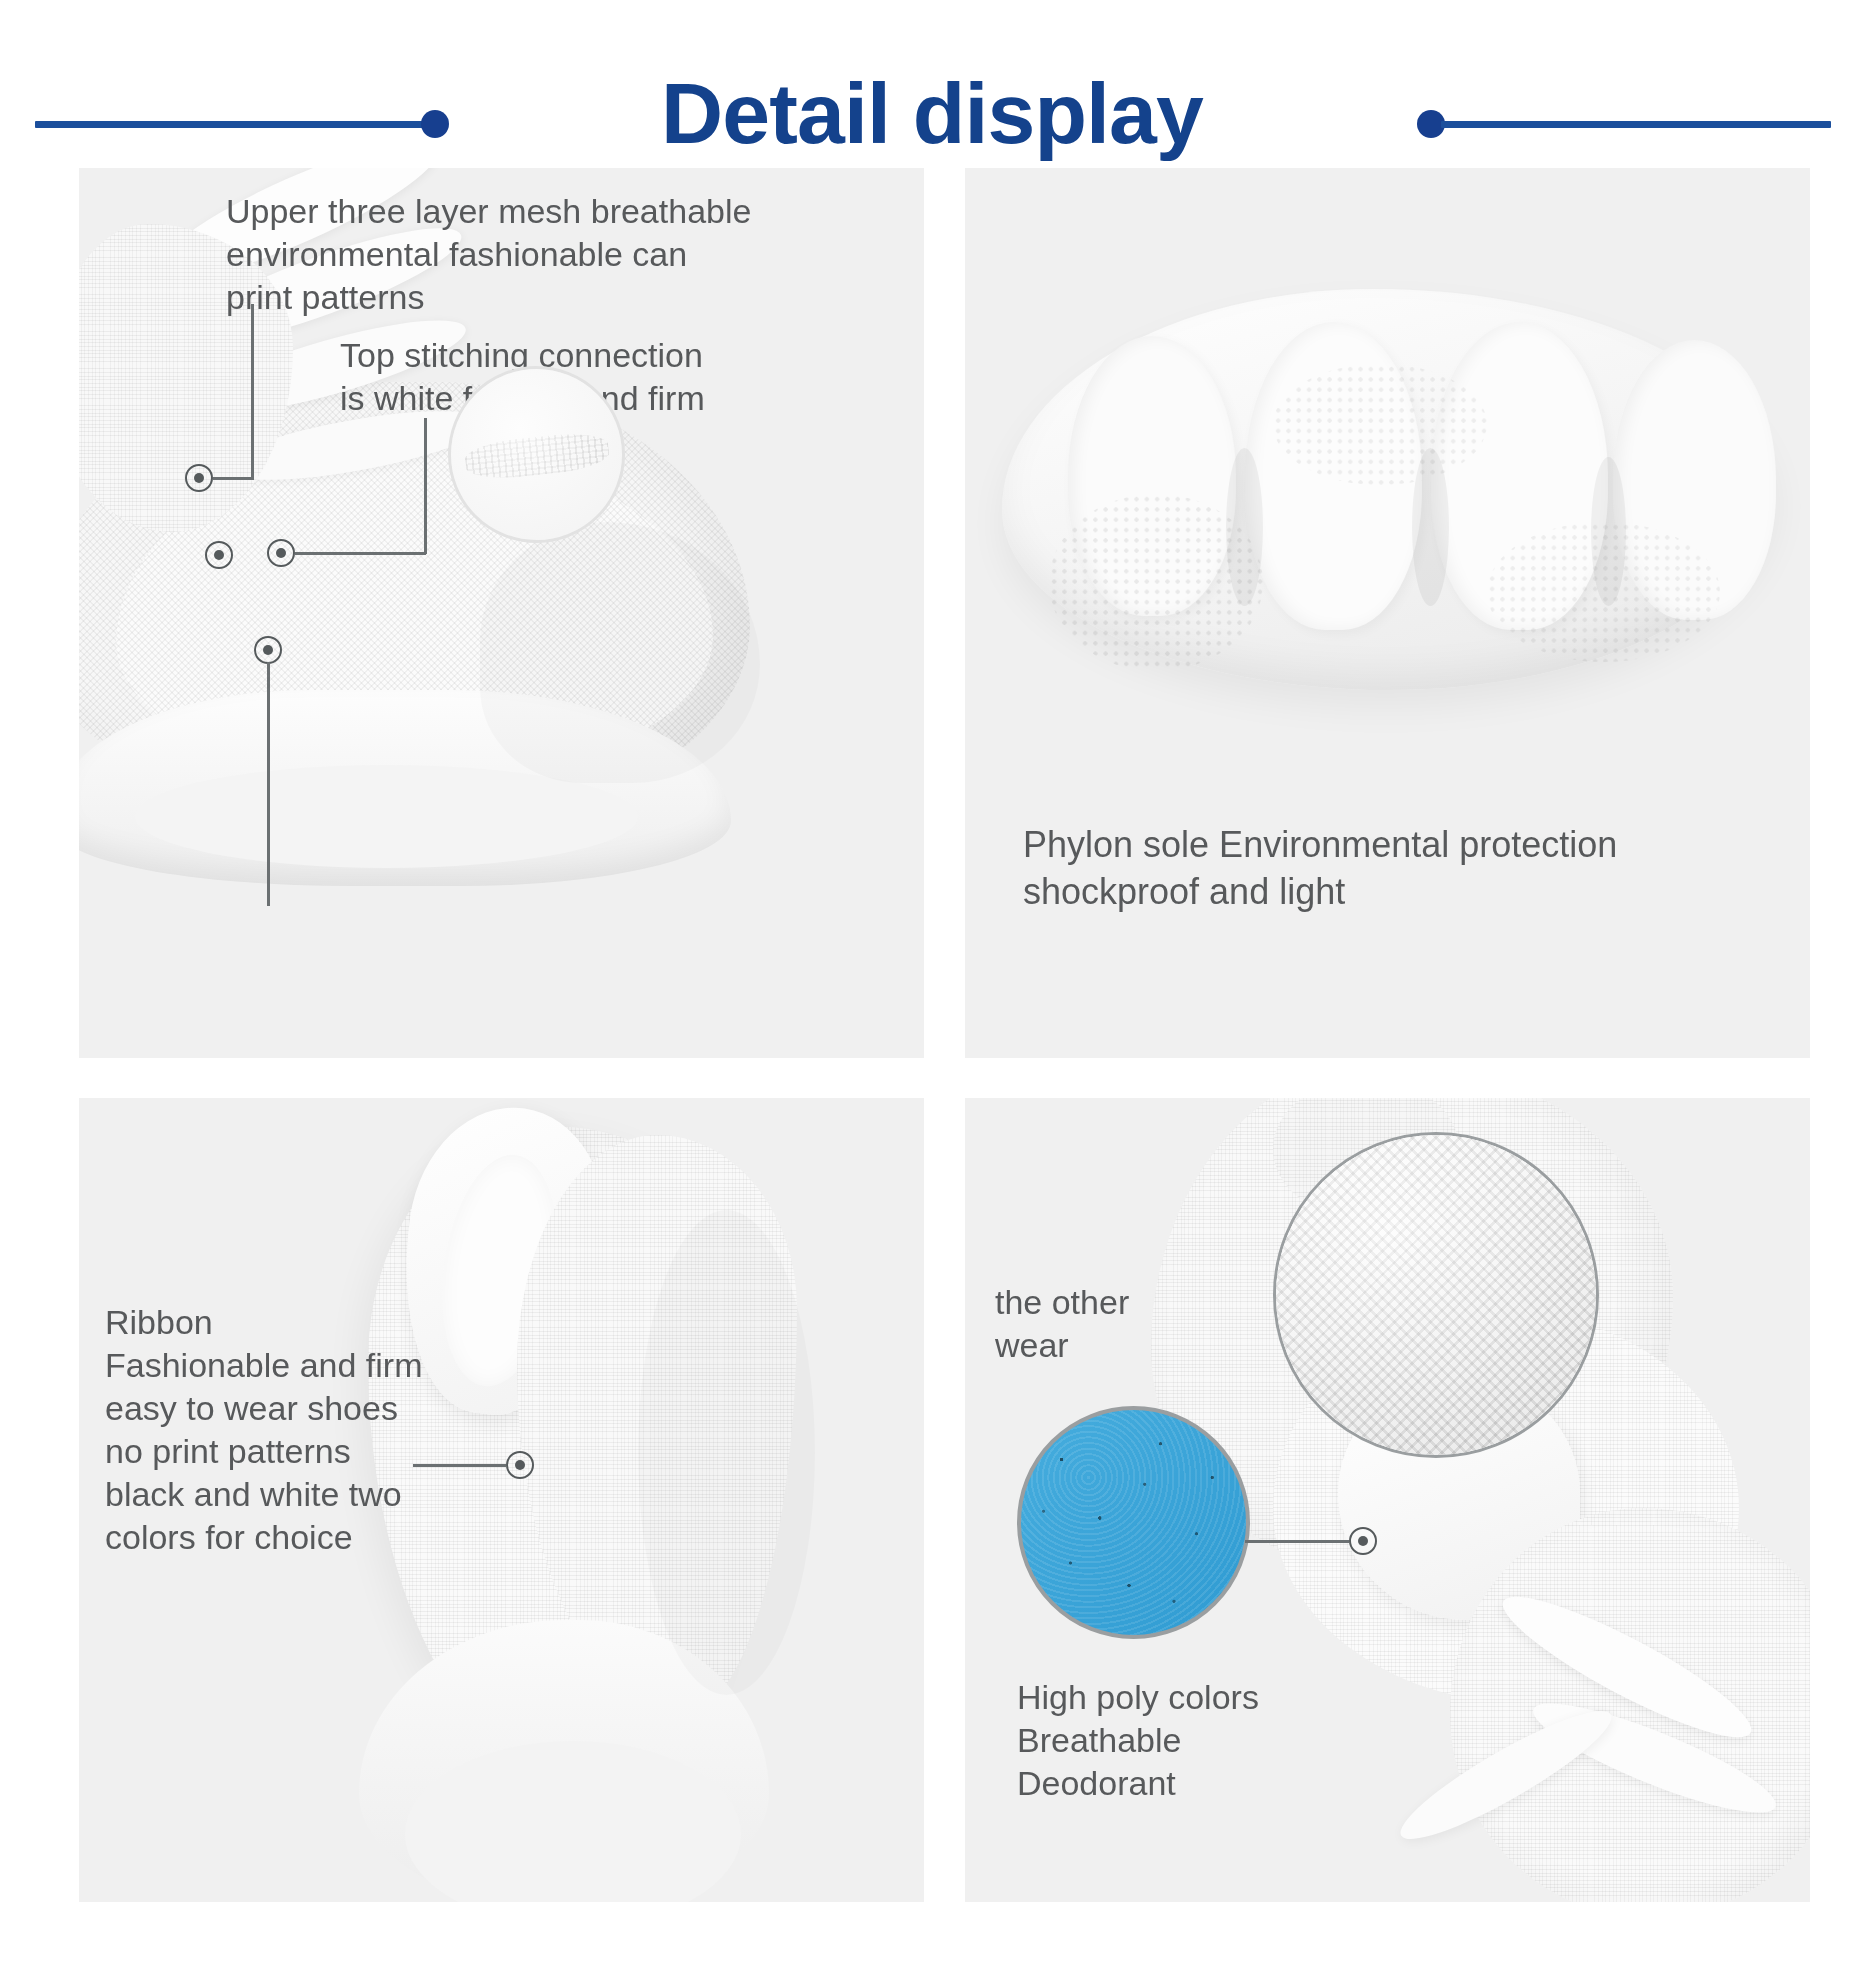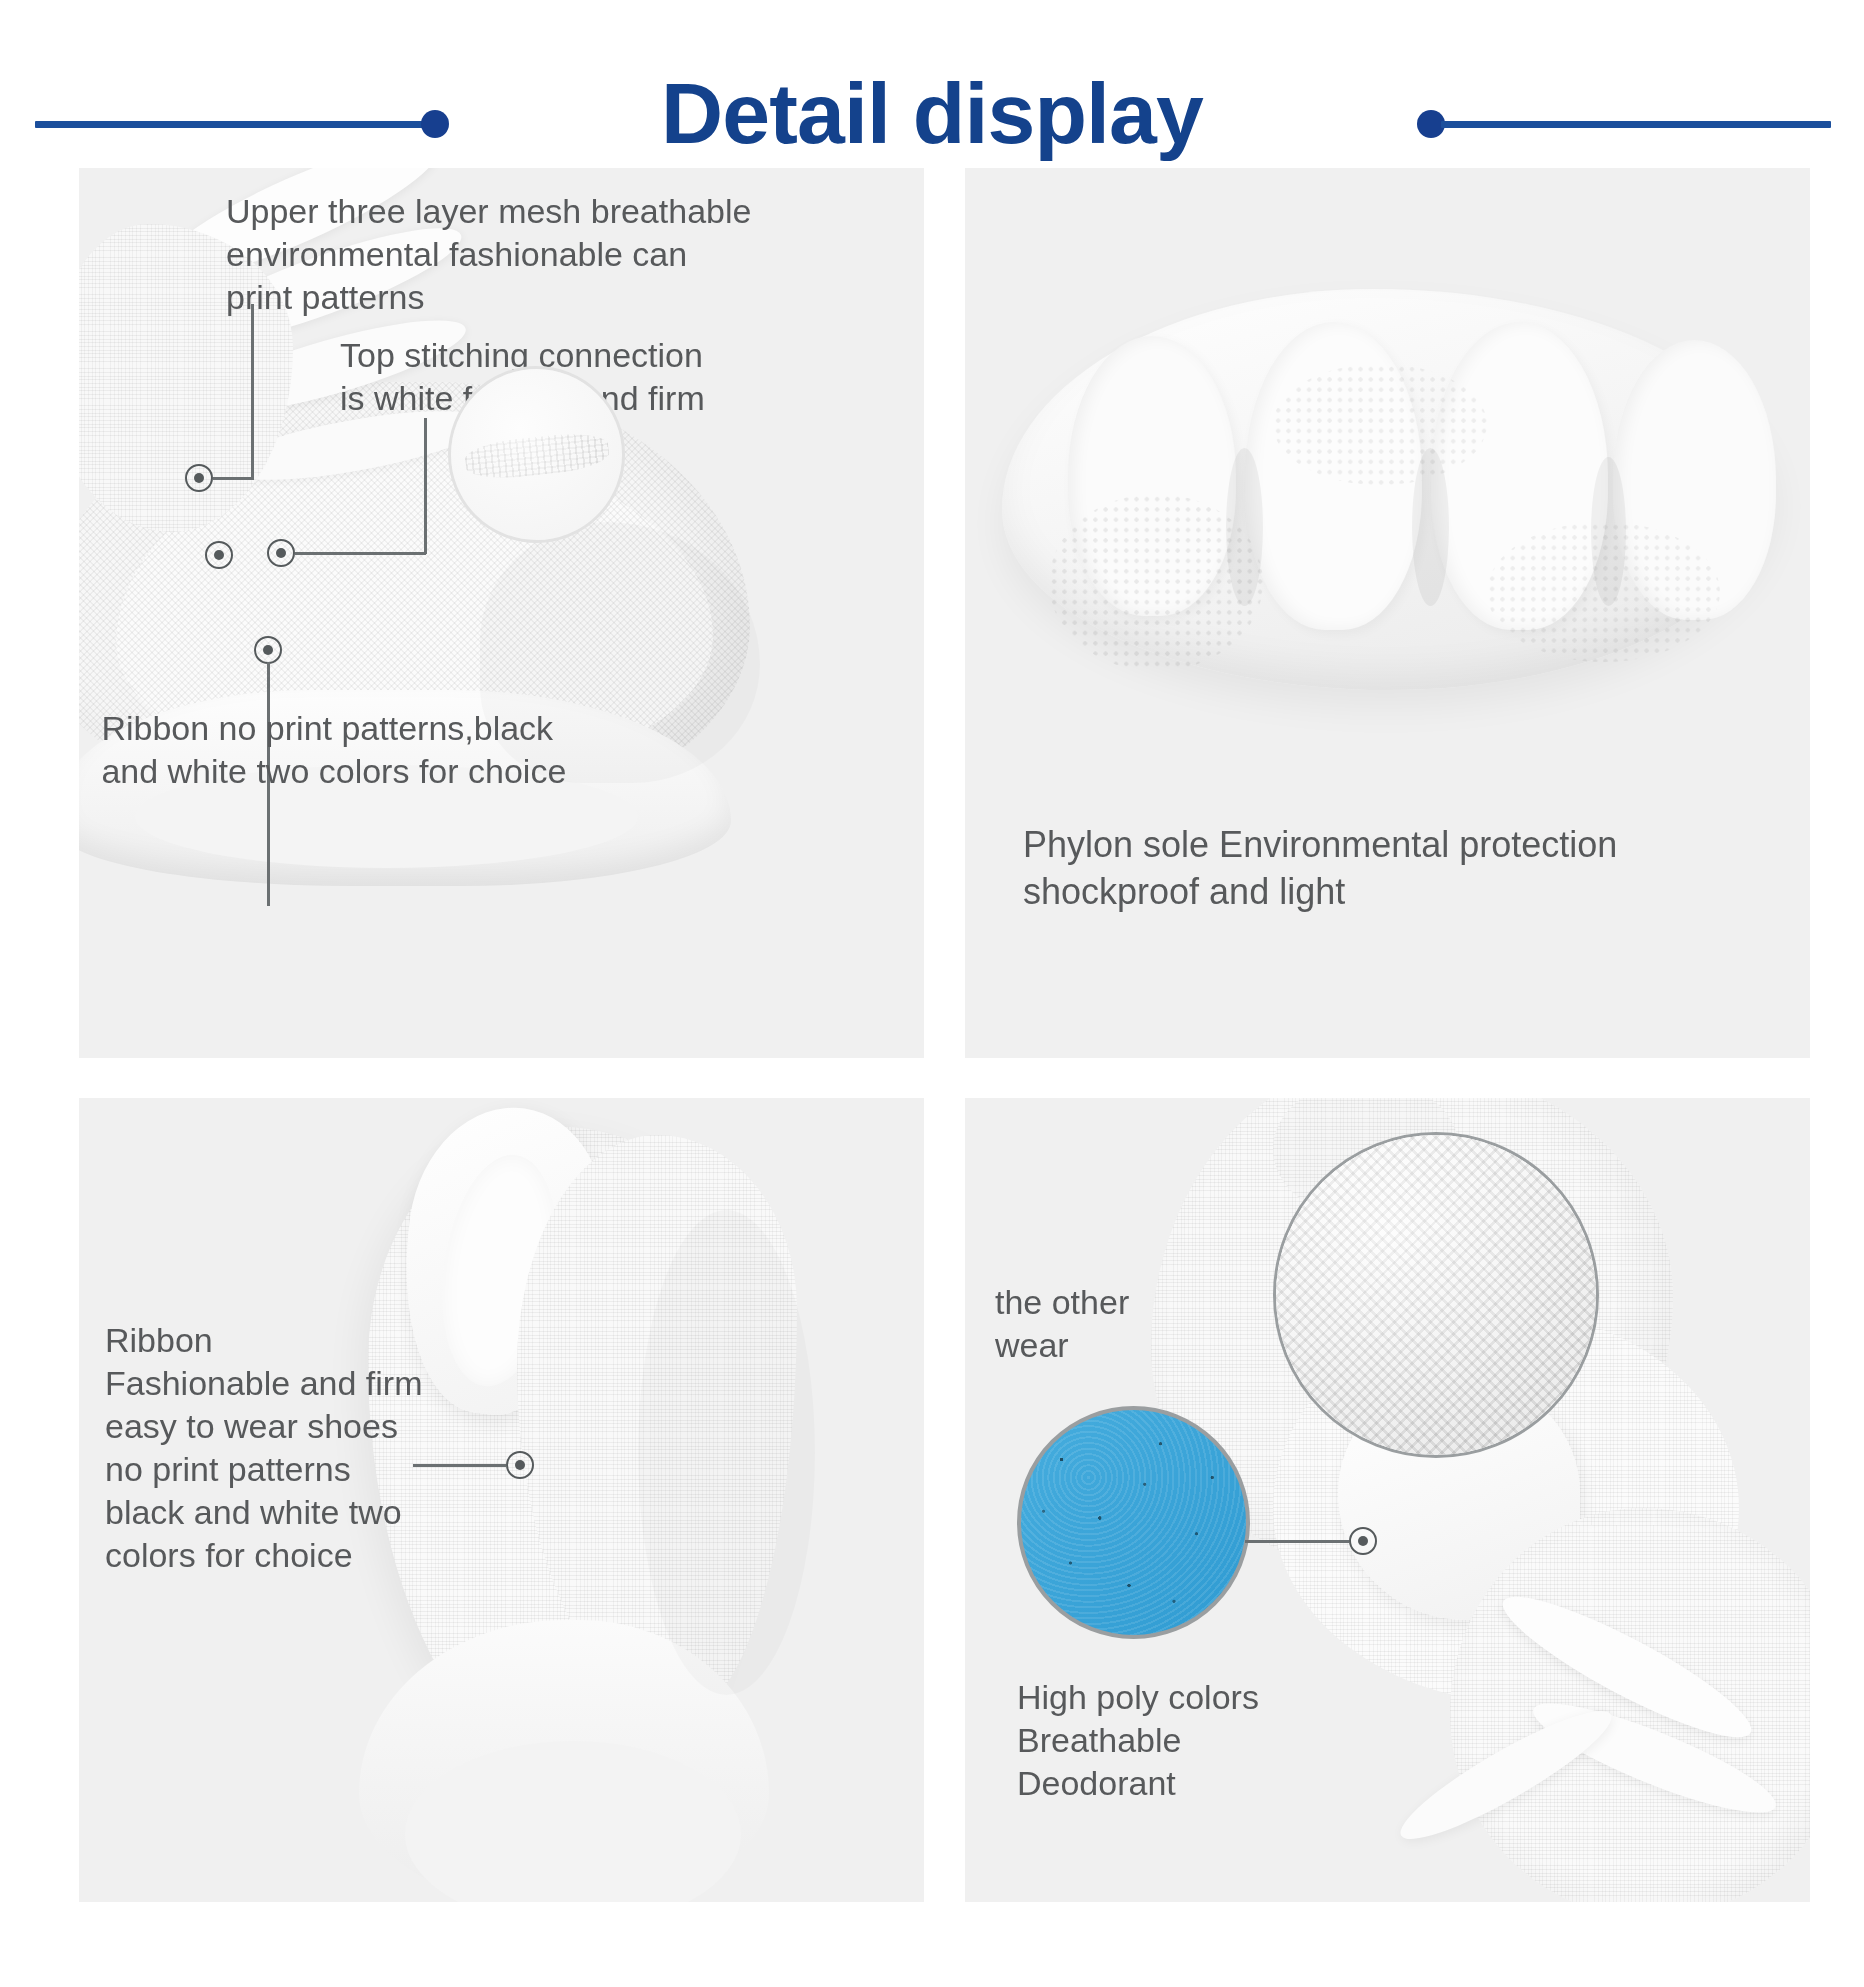--- a/index.html
+++ b/index.html
@@ -189,22 +189,20 @@
 
       <div class="detail-circle" style="left:369px; top:198px; width:177px; height:177px; border-color:#e2e2e2;
                   background:#fafafa;">
         <div style="position:absolute; left:8%; top:40%; width:84%; height:22%;
              background-image: repeating-linear-gradient(90deg, rgba(0,0,0,0.10) 0 1.9px, transparent 1.9px 6.5px),
                                repeating-linear-gradient(0deg, rgba(0,0,0,0.06) 0 1.9px, transparent 1.9px 5.6px);
              border-radius:40%; transform:rotate(-6deg);"></div>
         <div style="position:absolute; inset:0; background:radial-gradient(circle at 40% 35%, rgba(255,255,255,0.6), rgba(0,0,0,0.03));"></div>
       </div>
 
-      <div class="anno" style="left:22.4px; top:539px; width:559px;">Ribbon no print patterns,black
-and white two colors for choice</div>
     </div>
 
     <div class="panel">
       <div class="photo">
 
         <div class="blob" style="left:37px; top:121px; width:774px; height:401px;
              border-radius:48% 52% 50% 50%/55% 50% 50% 45%;
              background:linear-gradient(165deg,#ffffff 0%,#f3f3f3 55%,#e9e9e9 100%);
              box-shadow: 0 17px 37px rgba(0,0,0,0.05), inset 0 -17px 37px rgba(0,0,0,0.05);"></div>
 
@@ -269,21 +267,21 @@
         <div class="blob" style="left:280px; top:522px; width:410px; height:289px;
              border-radius:50% 46% 50% 50%/60% 60% 40% 40%;
              background:linear-gradient(180deg,#fbfbfb,#ededed);"></div>
         <div class="blob" style="left:326px; top:643px; width:336px; height:186px;
              border-radius:50%; background:#f3f3f3;"></div>
 
         <div class="blob" style="left:559px; top:112px; width:177px; height:485px;
              border-radius:50%; background:rgba(0,0,0,0.025);"></div>
       </div>
 
-      <div class="anno" style="left:26px; top:203px; width:401px;margin-top:18px;">Ribbon
+      <div class="anno" style="left:26px; top:203px; width:401px;">Ribbon
 Fashionable and firm
 easy to wear shoes
 no print patterns
 black and white two
 colors for choice</div>
 
       <div class="lead lead-h" style="left:334px; top:366px; width:93px;"></div>
       <div class="marker" style="left:427px; top:353px;"></div>
     </div>
 

